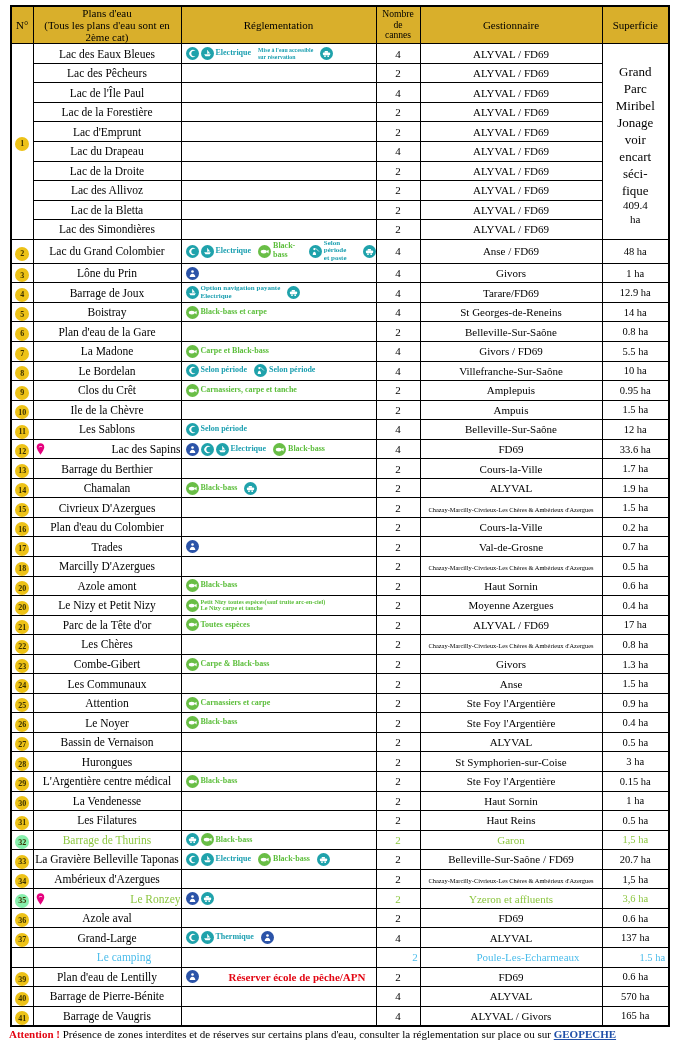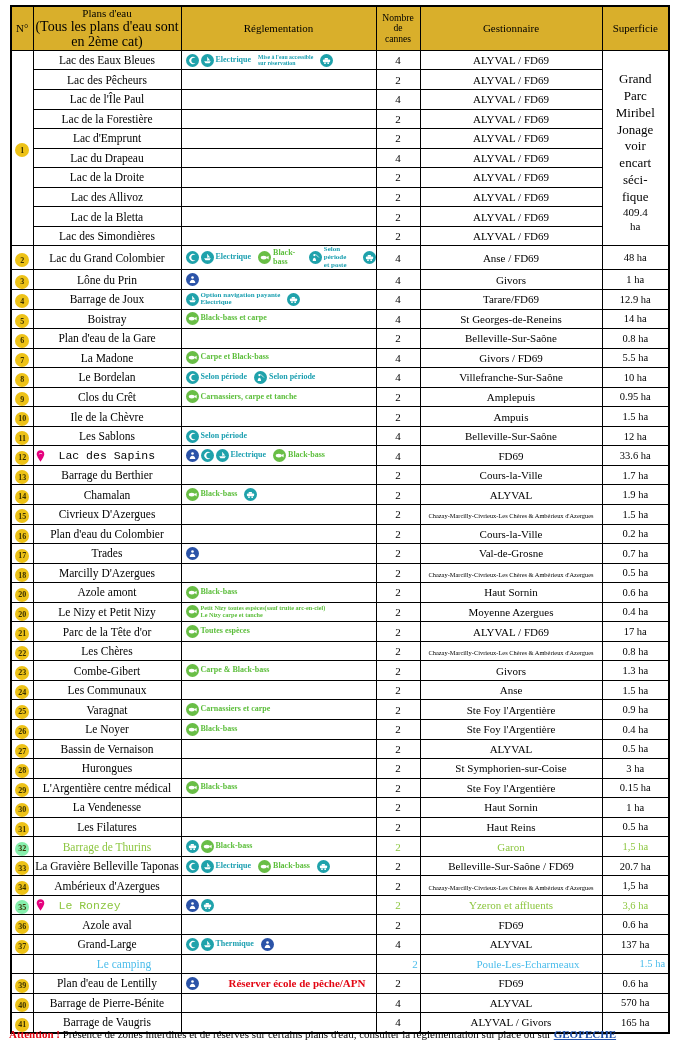--- a/index.html
+++ b/index.html
@@ -8,33 +8,33 @@
     font-family:"Liberation Serif",serif;color:#000;
   }
   table.tbl{
     position:absolute;left:10px;top:5px;width:658px;
     border-collapse:collapse;table-layout:fixed;border:2px solid #000;
   }
   .tbl th,.tbl td{border:1px solid #000;padding:0;overflow:hidden;vertical-align:middle;}
   thead th{
     background:#D9AF2B;height:36px;font-weight:normal;font-size:11px;line-height:1.1;text-align:center;
   }
-  thead th .sub{font-size:14px;}
+  thead th .sub{font-size:11px;}
   thead th.pre{white-space:pre-line;font-size:9.6px;}
   tbody tr{height:19.55px;}
   td.numcell{text-align:center;}
   .badge{
     display:inline-flex;align-items:center;justify-content:center;
     width:14px;height:14px;border-radius:50%;background:#EDC217;
     font-size:8px;font-weight:bold;color:#3a3000;
   }
   .badge.green{background:#86efac;}
   .badge.blue{background:#45AEE0;}
   td.name{font-size:11.5px;text-align:center;}
-  td.name .nmwrap{display:flex;align-items:center;justify-content:flex-start;gap:12px;font-family:Liberation Mono, monospace;}
+  td.name .nmwrap{display:flex;align-items:center;justify-content:space-between;gap:12px;}
   td.cannes{text-align:center;font-size:11px;}
   td.gest{text-align:center;font-size:11px;}
   td.gest .small{font-size:6.4px;}
   td.sup{text-align:center;font-size:10.5px;}
   td.reg{padding-left:4px;}
   .regwrap{display:flex;align-items:center;gap:2px;}
   .ic{
     width:13px;height:13px;border-radius:50%;flex:none;
     display:inline-flex;align-items:center;justify-content:center;
   }
@@ -636,21 +636,21 @@
         <td class="name">Les Communaux</td>
         <td class="reg">
           <div class="regwrap"></div>
         </td>
         <td class="cannes">2</td>
         <td class="gest">Anse</td>
         <td class="sup">1.5 ha</td>
       </tr>
       <tr>
         <td class="numcell"><span class="badge">25</span></td>
-        <td class="name">Varagnat</td>
+        <td class="name">Attention</td>
         <td class="reg">
           <div class="regwrap">
             <span class="ic ic-green">
               <svg viewBox="0 0 24 24">
                 <ellipse cx="10" cy="12" rx="8" ry="5" fill="#fff"></ellipse>
                 <path d="M16 12l7-5v10z" fill="#fff"></path>
               </svg>
             </span>
             <span class="lb lb-green">Carnassiers et carpe</span>
           </div>

